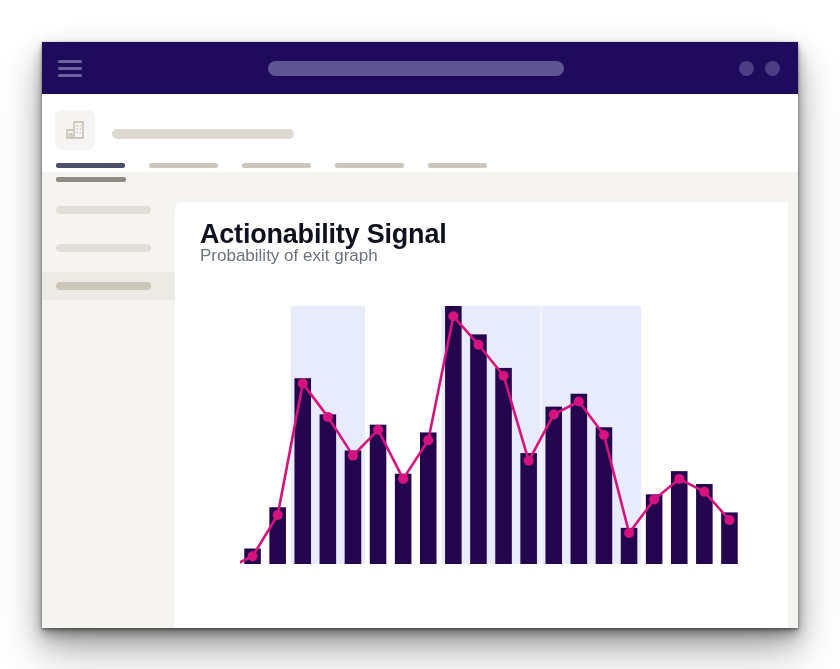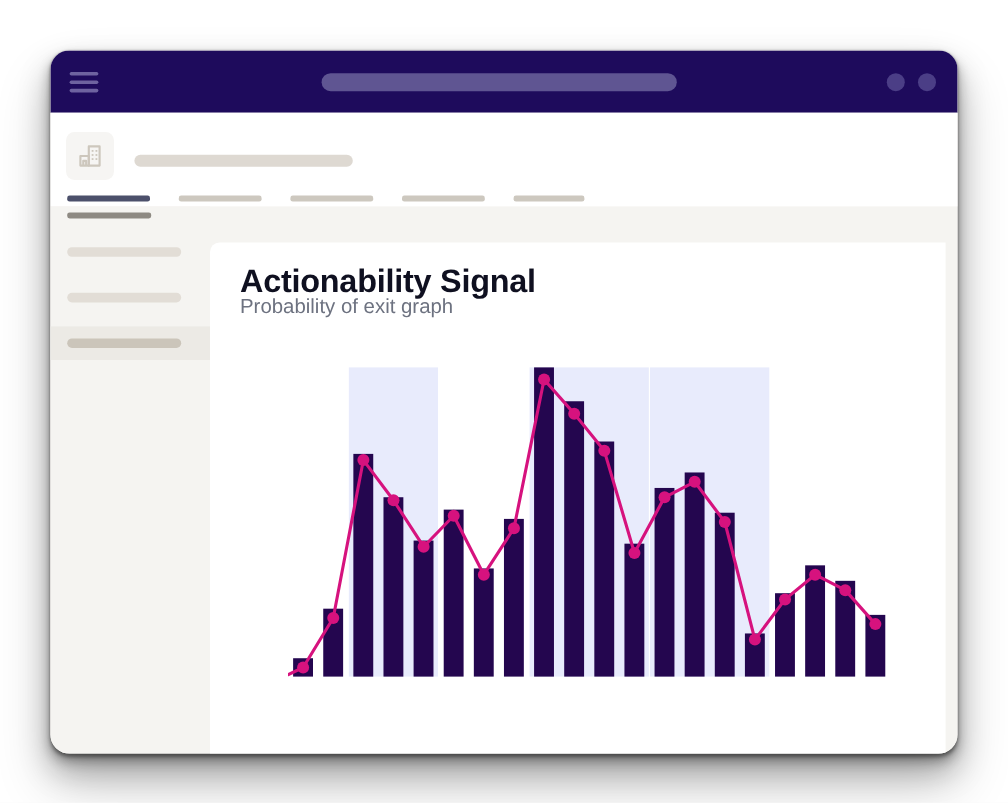--- a/index.html
+++ b/index.html
@@ -8,21 +8,21 @@
     background:#ffffff;
     font-family:"Liberation Sans", sans-serif;
     overflow:hidden;
     position:relative;
   }
   
   #window-frame{
     position:absolute;
     left:42px; top:42px;
     width:756px; height:586px;
-    border-radius:16px;
+    border-radius:0;
     overflow:hidden;
     background:#f5f4f1;
     box-shadow:
       0 0 0 1px rgba(0,0,0,0.04),
       0 2px 3px rgba(0,0,0,0.35),
       0 6px 10px rgba(0,0,0,0.30),
       0 14px 26px rgba(0,0,0,0.26),
       0 26px 46px rgba(0,0,0,0.20);
   }
   

